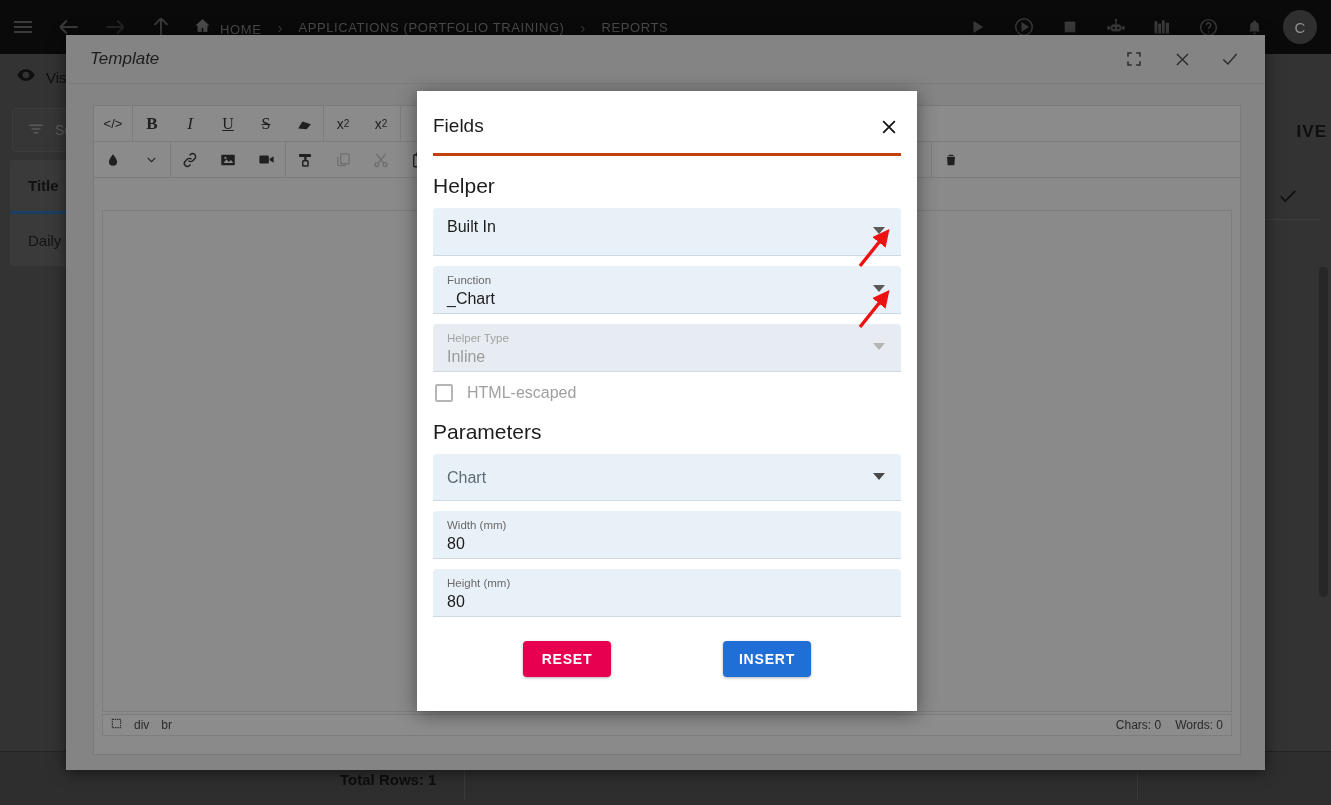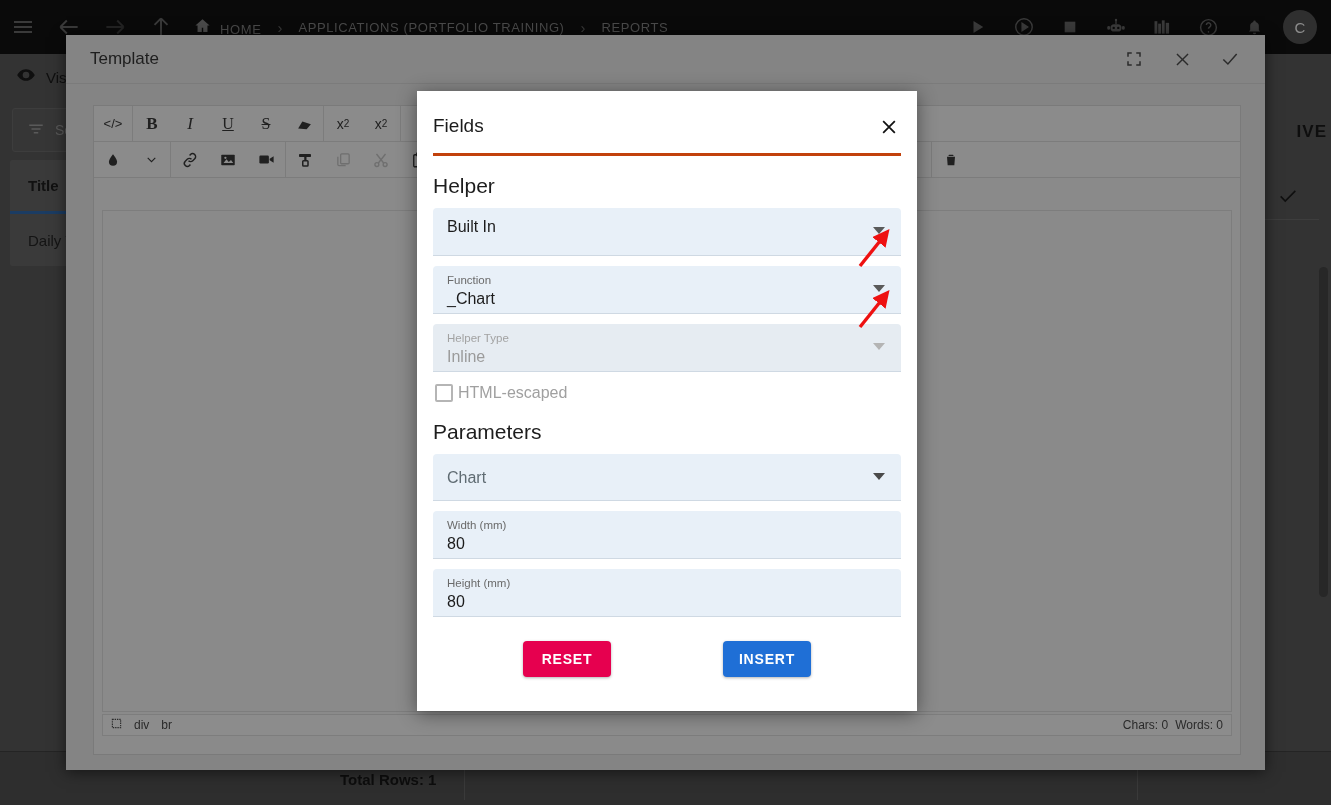--- a/index.html
+++ b/index.html
@@ -84,21 +84,21 @@
 
   
   .template-modal {
     position: absolute; left: 66px; top: 35px; width: 1199px; height: 735px;
     background: #848484; box-shadow: 0 2px 14px rgba(0,0,0,.55);
   }
   .tpl-header {
     height: 49px; display: flex; align-items: center; padding: 0 24px;
     border-bottom: 1px solid #7b7b7b;
   }
-  .tpl-title { font-size: 17px; color: #1e1e1e; }
+  .tpl-title { font-size: 17px; color: #1e1e1e; font-style: italic; }
   .tpl-actions { margin-left: auto; display: flex; align-items: center; gap: 26px; color: #2b2b2b; }
   .tpl-act { cursor: default; display: flex; align-items: center; justify-content: center; width: 22px; height: 22px; }
 
   .editor-wrap {
     position: absolute; left: 27px; top: 70px; width: 1148px; height: 650px;
     background: #8a8a8a; border: 1px solid #7a7a7a;
   }
   .ed-toolbar {
     height: 36px; display: flex; align-items: center; border-bottom: 1px solid #7c7c7c;
     background: #8b8b8b;
@@ -108,21 +108,21 @@
     color: #202020; font-size: 15px;
   }
   .ed-btn.dim { color: #6f6f6f; }
   .ed-sep { width: 1px; height: 36px; background: #7c7c7c; }
   .ed-canvas { position: absolute; left: 8px; top: 104px; right: 8px; bottom: 42px; background: #8a8a8a; border: 1px solid #7d7d7d; }
   .ed-status {
     position: absolute; left: 8px; right: 8px; bottom: 18px; height: 22px;
     display: flex; align-items: center; gap: 12px; padding: 0 8px;
     border: 1px solid #7d7d7d; background: #8c8c8c; color: #2a2a2a; font-size: 12px;
   }
-  .ed-status .right { margin-left: auto; display: flex; gap: 7px; }
+  .ed-status .right { margin-left: auto; display: flex; gap: 14px; }
 
   
   .fields-dialog {
     position: absolute; left: 417px; top: 91px; width: 500px; height: 620px;
     background: #ffffff; box-shadow: 0 3px 18px rgba(0,0,0,.45); z-index: 20;
   }
   .fd-head {
     margin: 0 16px; padding: 24px 0 14px 0; display: flex; align-items: flex-start;
     border-bottom: 3px solid #c2410c;
   }
@@ -145,21 +145,21 @@
     position: absolute; right: 16px; top: 19px;
     width: 0; height: 0; border-left: 6px solid transparent; border-right: 6px solid transparent;
     border-top: 7px solid #5a5a5a;
   }
   .field.disabled .caret { border-top-color: #b4b4b4; }
 
   .field.select-only { height: 47px; padding-top: 12px; }
   .field.select-only .val.ph { color: #5f6b72; font-size: 16px; }
   .field.select-only .caret { top: 19px; border-top-color: #4a4a4a; }
 
-  .chk-row { display: flex; align-items: center; gap: 5px; margin: 12px 0 4px 2px; }
+  .chk-row { display: flex; align-items: center; gap: 14px; margin: 12px 0 4px 2px; }
   .chk-box { width: 18px; height: 18px; border: 2px solid #b5b5b5; border-radius: 2px; }
   .chk-lbl { font-size: 16px; color: #a0a0a0; }
 
   .btn-row { display: flex; justify-content: center; gap: 0; margin-top: 24px; padding: 0 16px; }
   .btn {
     height: 36px; min-width: 88px; border: none; border-radius: 4px; color: #fff;
     font-size: 14px; font-weight: bold; letter-spacing: .8px;
     box-shadow: 0 1px 3px rgba(0,0,0,.3); cursor: pointer;
     font-family: "Liberation Sans", sans-serif;
   }

